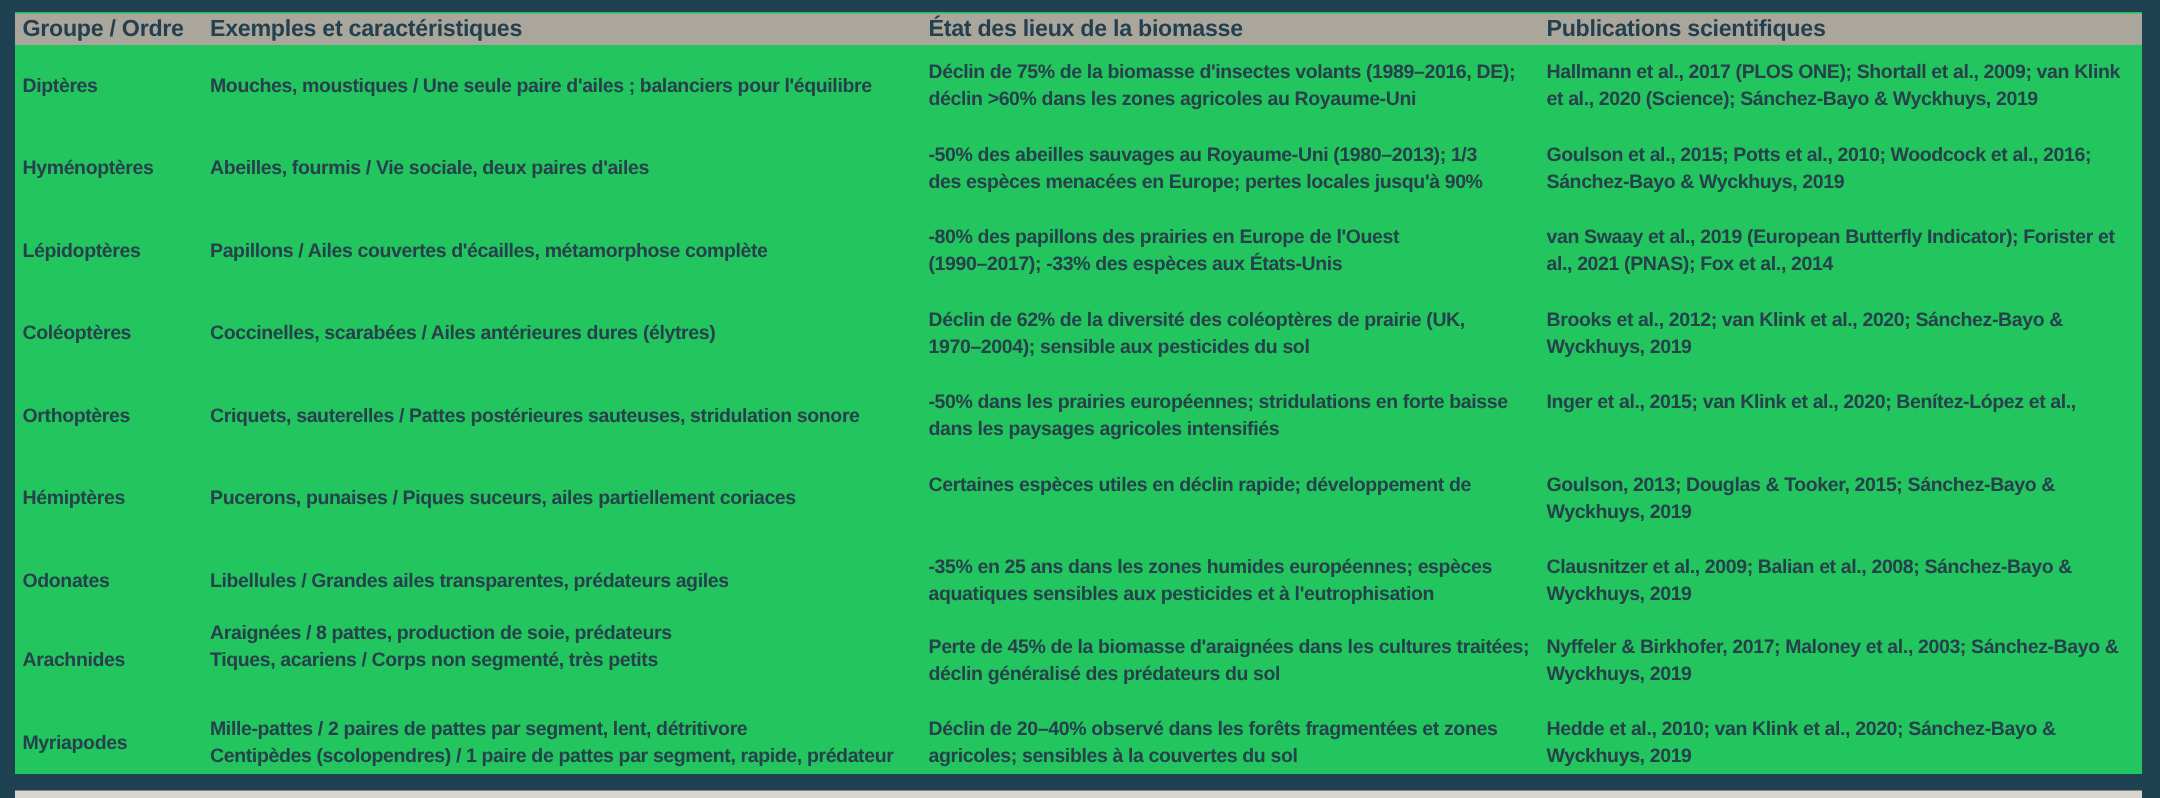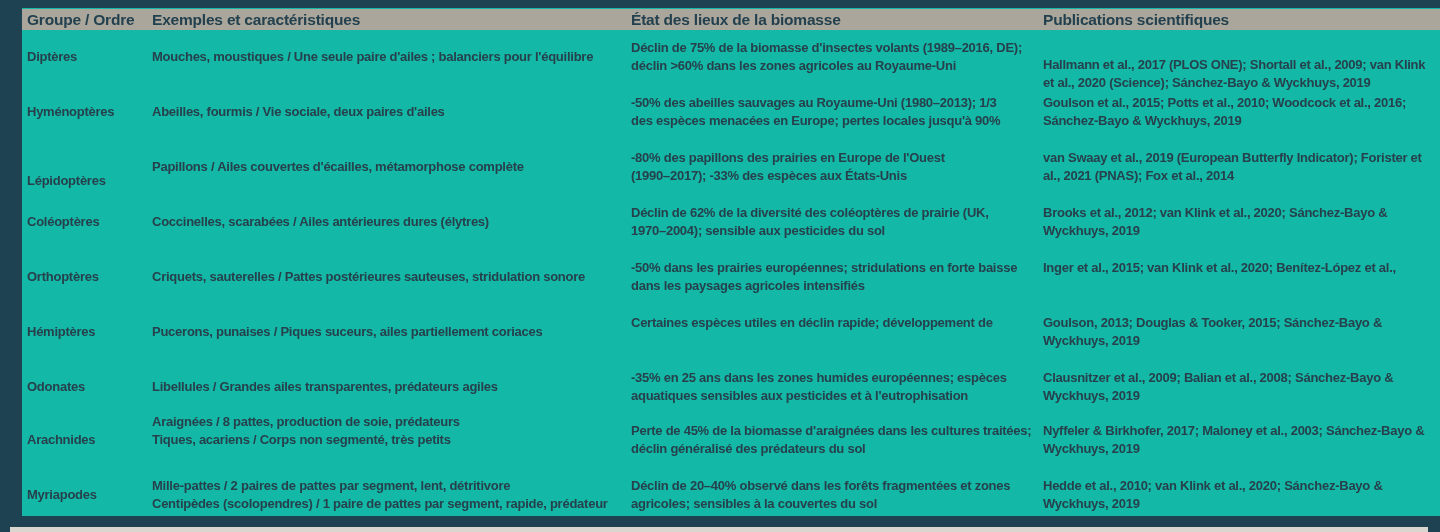--- a/index.html
+++ b/index.html
@@ -4,22 +4,21 @@
 <style>
   html, body { margin: 0; padding: 0; }
   body {
     width: 1440px; height: 532px; overflow: hidden;
     background: #1f4252;
     font-family: "Liberation Sans", "DejaVu Sans", sans-serif;
     position: relative;
   }
   .panel {
     position: absolute; left: 10px; top: 8px; width: 1418px; height: 508px;
-    background: #14b8a6;
-    margin-left: 12px;
+    background: #22c55e;
   }
   .bottom-line {
     position: absolute; left: 10px; top: 527px; width: 1418px; height: 5px;
     background: #ede7dd; opacity: 0.9;
   }
   .header {
     position: absolute; left: 0; top: 1px; width: 100%; height: 21px;
     background: #aaa69c;
   }
   .hcell {
@@ -51,41 +50,41 @@
   <div id="rows">
       <div class="row" style="top: 0px;">
         <div class="cell c1" style="top: 40px;">Diptères</div>
         <div class="cell c2" style="top: 40px;">
           <div>Mouches, moustiques / Une seule paire d'ailes ; balanciers pour l'équilibre</div>
         </div>
         <div class="cell c3" style="top: 31px;">
           <div>Déclin de 75% de la biomasse d'insectes volants (1989–2016, DE);</div>
           <div>déclin &gt;60% dans les zones agricoles au Royaume-Uni</div>
         </div>
-        <div class="cell c4" style="top: 48px;">
+        <div class="cell c4" style="top: 31px;">
           <div>Hallmann et al., 2017 (PLOS ONE); Shortall et al., 2009; van Klink</div>
           <div>et al., 2020 (Science); Sánchez-Bayo &amp; Wyckhuys, 2019</div>
         </div>
       </div>
       <div class="row" style="top: 0px;">
         <div class="cell c1" style="top: 95px;">Hyménoptères</div>
         <div class="cell c2" style="top: 95px;">
           <div>Abeilles, fourmis / Vie sociale, deux paires d'ailes</div>
         </div>
         <div class="cell c3" style="top: 86px;">
           <div>-50% des abeilles sauvages au Royaume-Uni (1980–2013); 1/3</div>
           <div>des espèces menacées en Europe; pertes locales jusqu'à 90%</div>
         </div>
         <div class="cell c4" style="top: 86px;">
           <div>Goulson et al., 2015; Potts et al., 2010; Woodcock et al., 2016;</div>
           <div>Sánchez-Bayo &amp; Wyckhuys, 2019</div>
         </div>
       </div>
       <div class="row" style="top: 0px;">
-        <div class="cell c1" style="top: 164px;">Lépidoptères</div>
+        <div class="cell c1" style="top: 150px;">Lépidoptères</div>
         <div class="cell c2" style="top: 150px;">
           <div>Papillons / Ailes couvertes d'écailles, métamorphose complète</div>
         </div>
         <div class="cell c3" style="top: 141px;">
           <div>-80% des papillons des prairies en Europe de l'Ouest</div>
           <div>(1990–2017); -33% des espèces aux États-Unis</div>
         </div>
         <div class="cell c4" style="top: 141px;">
           <div>van Swaay et al., 2019 (European Butterfly Indicator); Forister et</div>
           <div>al., 2021 (PNAS); Fox et al., 2014</div>

